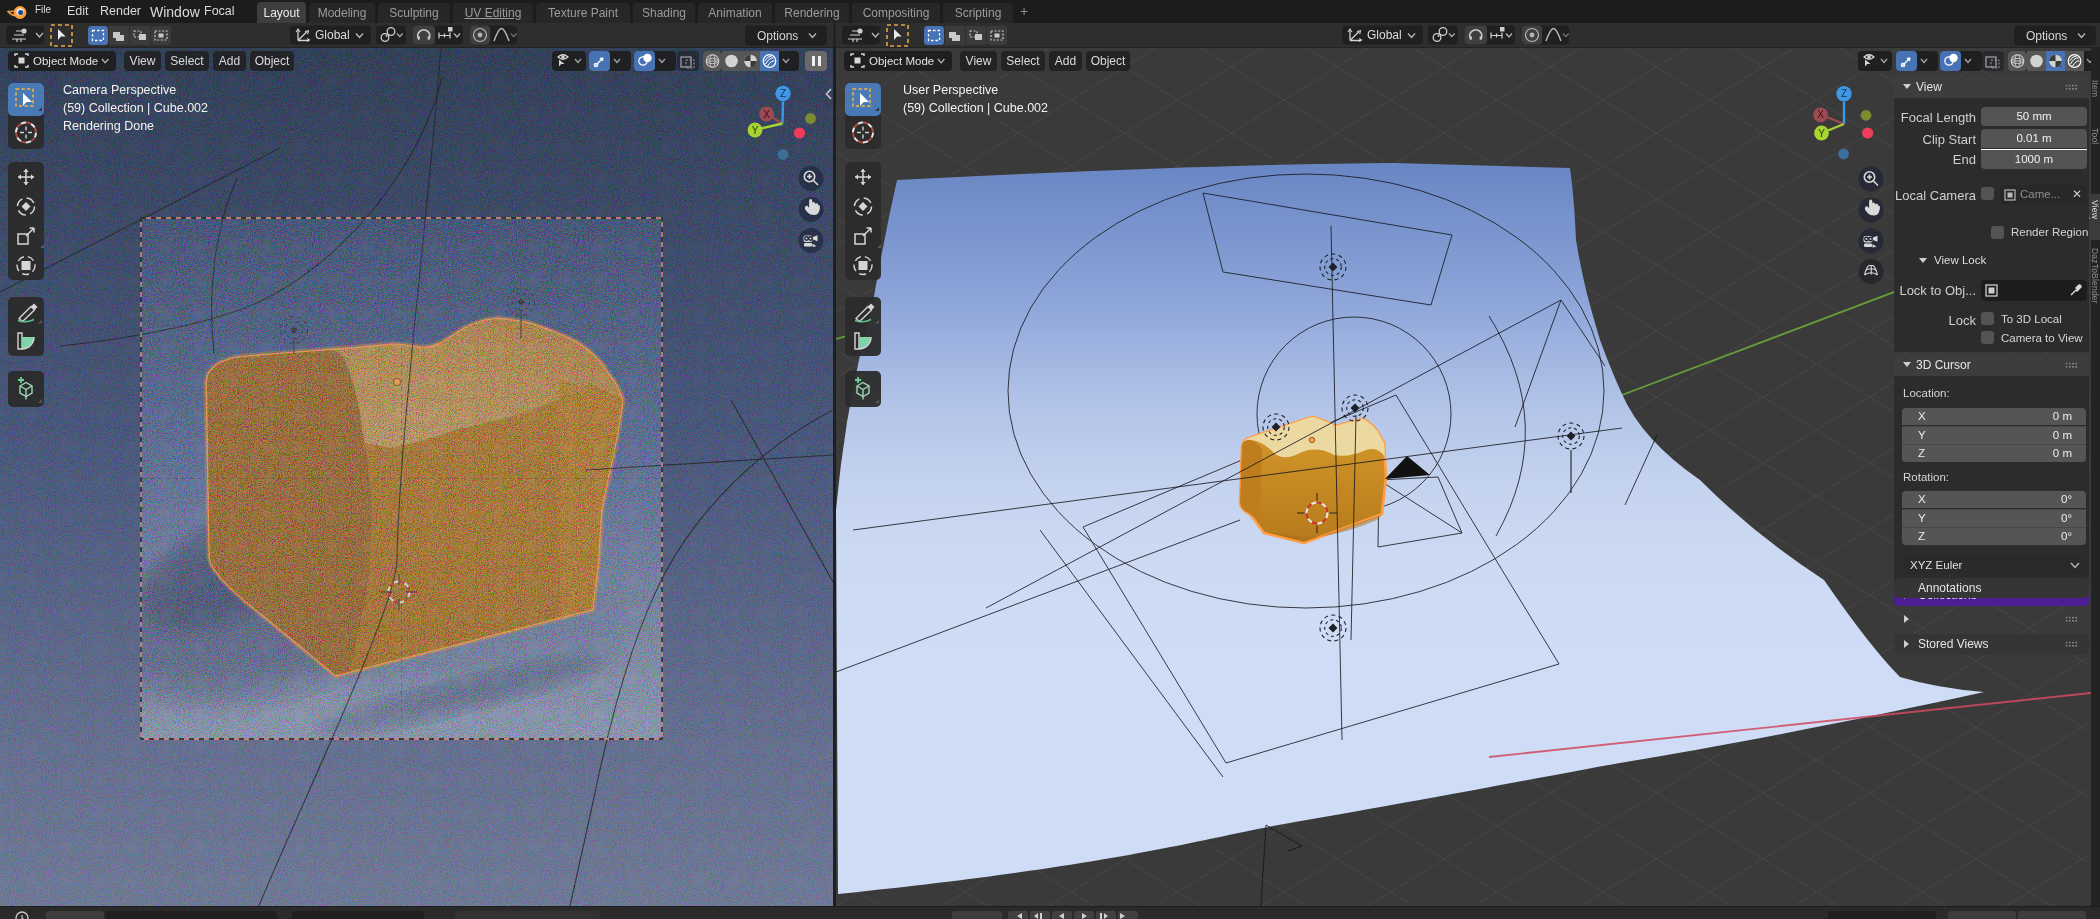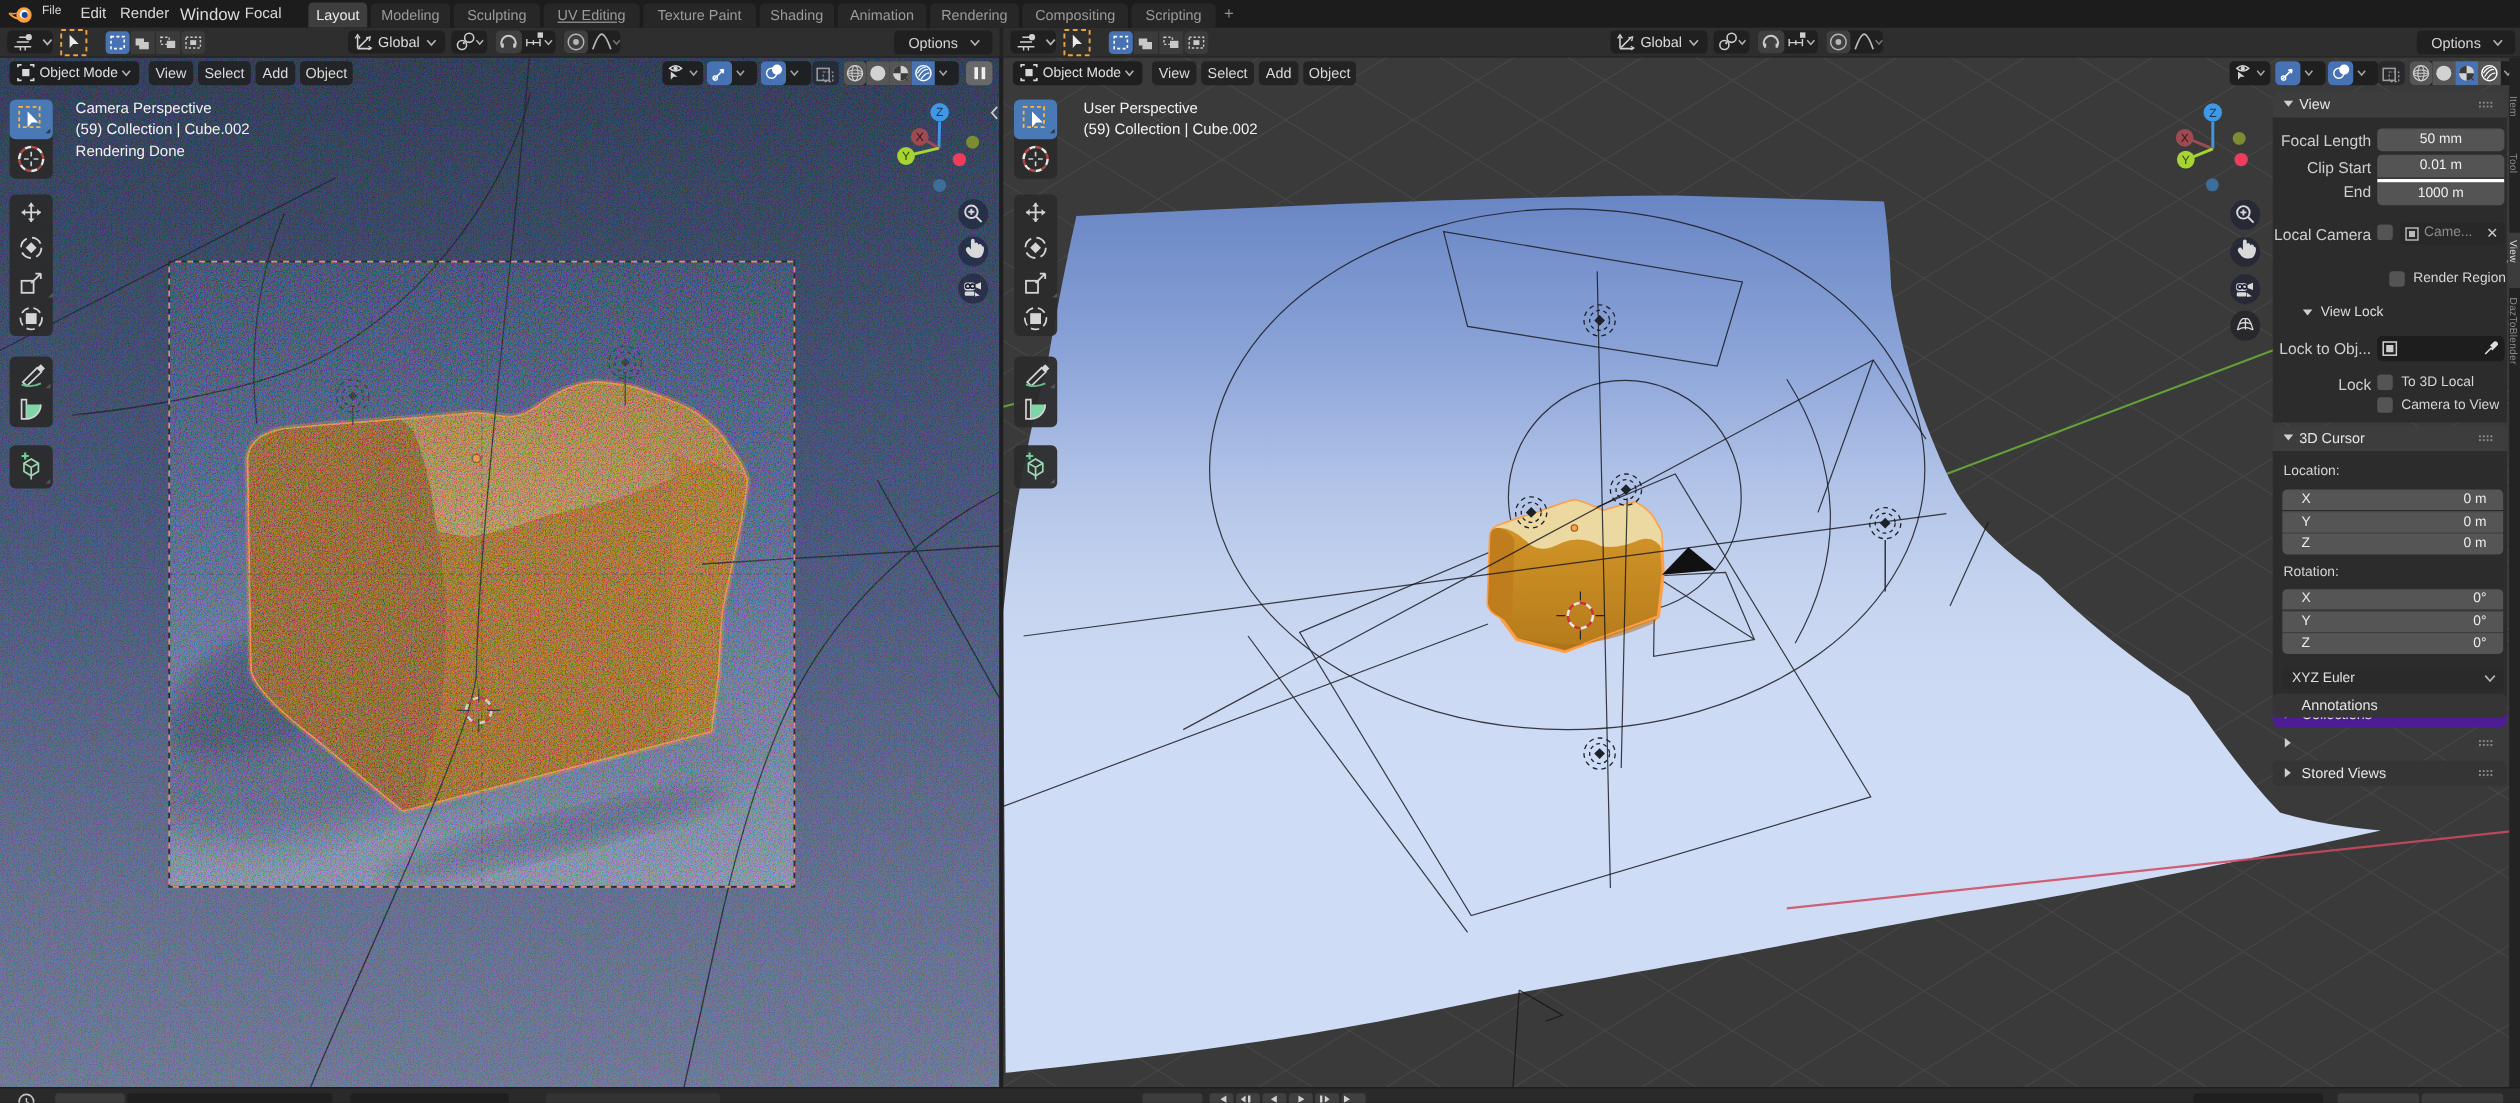--- a/index.html
+++ b/index.html
@@ -603,21 +603,21 @@
           <span style="position:absolute;left:22px;top:4px;">View</span>
         </div>
   <div class="tri" style="left:1067px;top:36px;"></div>
   <div class="dots" style="left:1229px;top:36px;"></div>
   <div class="pbody" style="top:50px;height:254px;"></div>
   <div class="flabel" style="left:1030px;top:62px;">Focal Length</div>
   <div class="field" style="left:1145px;top:59px;width:106px;height:19px;border-radius:4px;">50 mm</div>
   <div class="flabel" style="left:1030px;top:84px;">Clip Start</div>
   <div class="field" style="left:1145px;top:80.5px;width:106px;height:19px;border-radius:4px 4px 0 0;">0.01 m</div>
   <div class="flabel" style="left:1030px;top:104px;">End</div>
-  <div class="field" style="left:1145px;top:100.5px;width:106px;height:19px;border-radius:0 0 4px 4px;border-top:3px solid #ffffff;">1000 m</div>
+  <div class="field" style="left:1145px;top:100.5px;width:106px;height:19px;border-radius:0 0 4px 4px;border-top:1px solid #ffffff;">1000 m</div>
   <div class="flabel" style="left:1030px;top:140px;">Local Camera</div>
   <div class="chk" style="left:1145px;top:139px;"></div>
   <div class="field" style="left:1164px;top:137px;width:87px;height:19px;background:#282828;border-radius:4px;color:#8d8d8d;text-align:left;">
     <svg width="12" height="12" style="position:absolute;left:4px;top:4px;">
             <rect x="1" y="1" width="10" height="10" fill="none" stroke="#b9b9b9" stroke-width="1.2"></rect>
             <rect x="3.5" y="3.5" width="5" height="5" fill="#b9b9b9"></rect>
           </svg>
     <span style="margin-left:20px;">Came...</span>
     <span style="position:absolute;right:5px;top:0;color:#c9c9c9;font-size:12px;">✕</span>
   </div>

